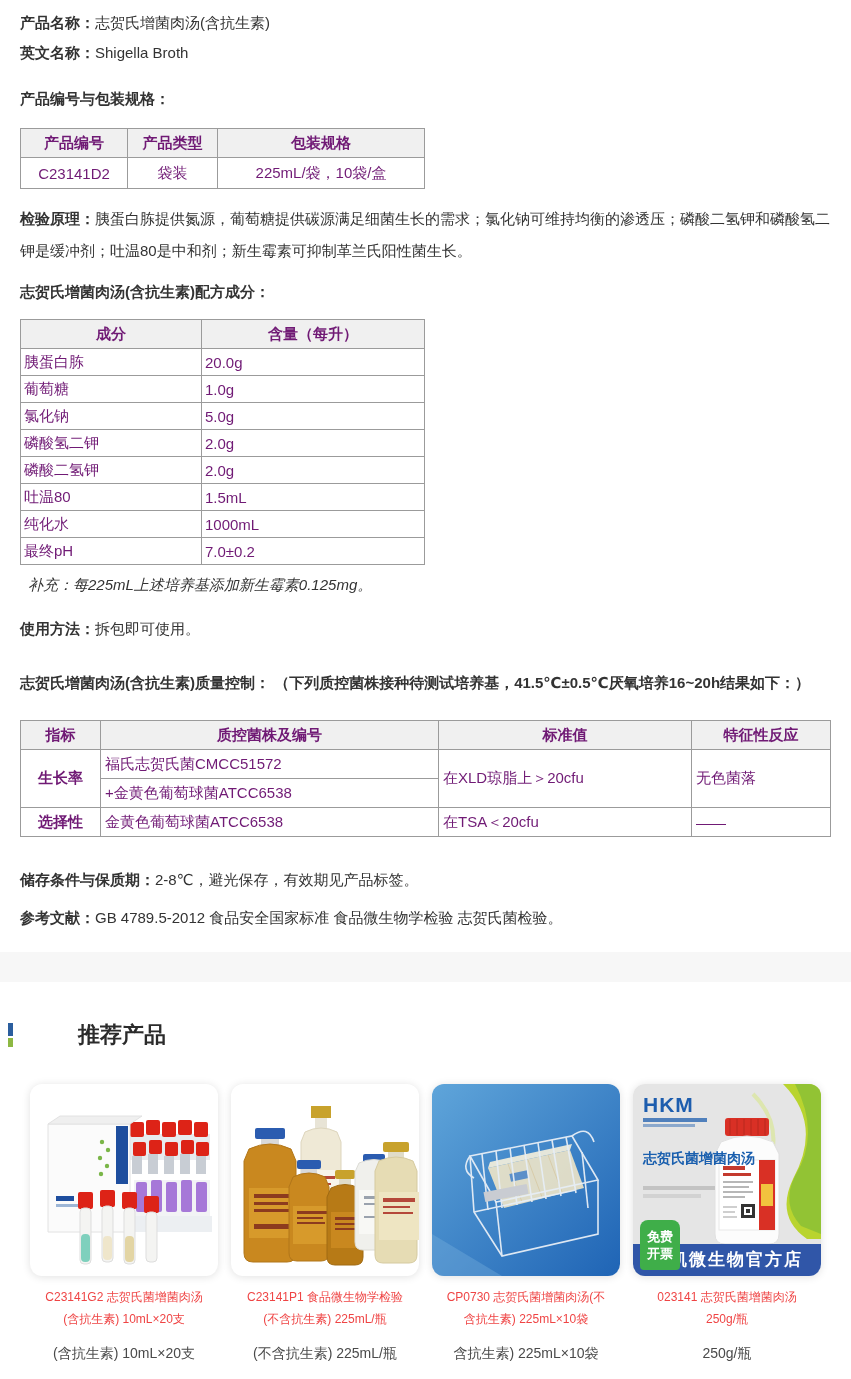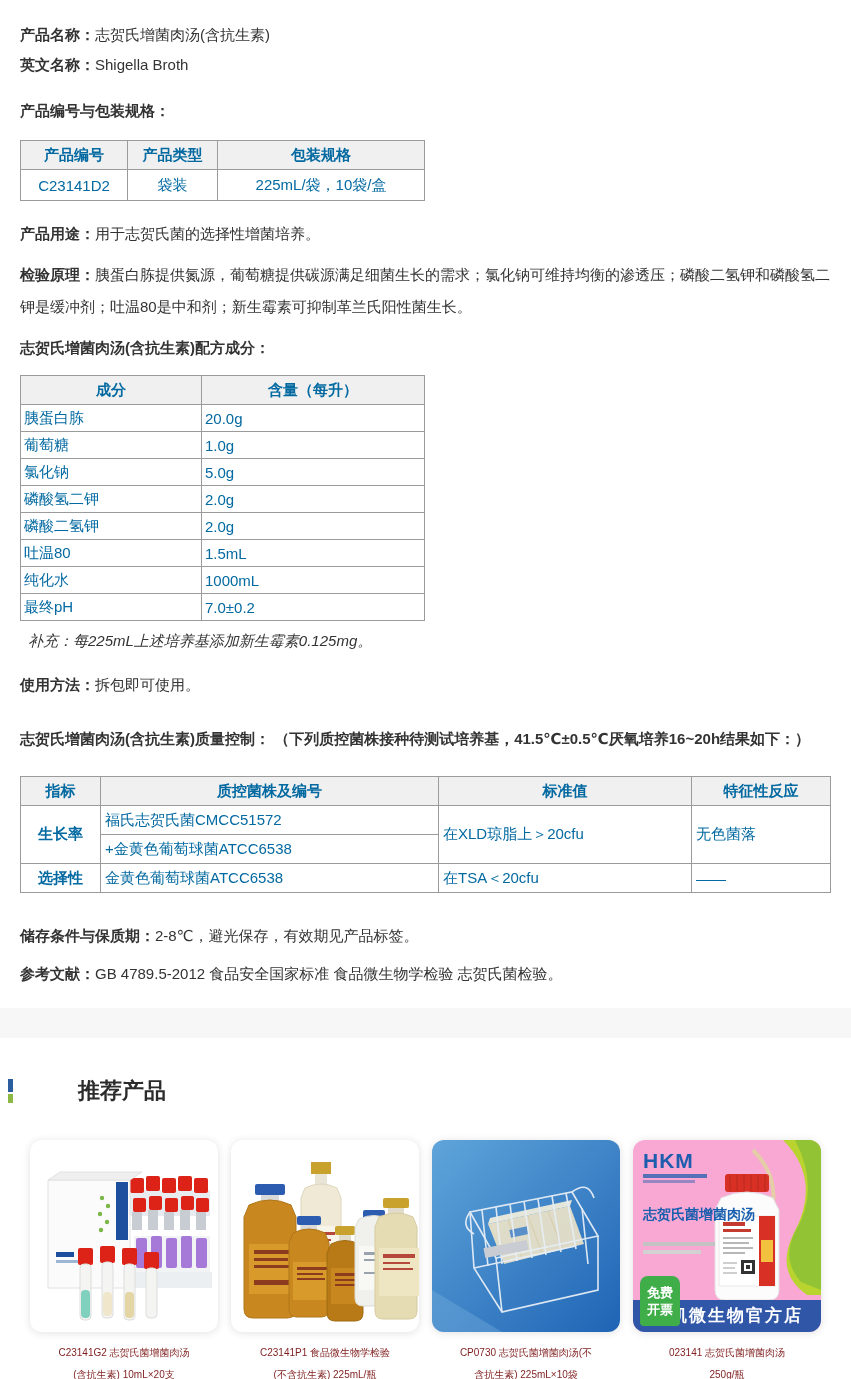--- a/index.html
+++ b/index.html
@@ -9,52 +9,52 @@
     --badge-green:#3fae49;
     --cap-red:#d93025;
     --logo-blue:#1d5dae;
   }
   html,body{margin:0;padding:0;overflow:hidden;}
   body{
     width:851px;height:1379px;background:#fff;
     font-family:"Liberation Sans","DejaVu Sans",sans-serif;
     color:#333;
   }
-  .content{padding:24px 20px 23px;font-size:15px;}
+  .content{padding:12px 20px 23px;font-size:15px;}
   .line{line-height:22px;white-space:nowrap;}
   .label{font-weight:bold;}
   .sect-title{font-weight:bold;line-height:22px;}
   .mt8{margin-top:8px;} .mt14{margin-top:14px;} .mt16{margin-top:16px;} .mt20{margin-top:32px;} .mt22{margin-top:22px;} .mt24{margin-top:24px;}
   .para{line-height:32px;margin-top:14px;}
   table{border-collapse:collapse;table-layout:fixed;}
-  th,td{border:1px solid #9b9b9b;font-size:15px;color:#0369a1;overflow:hidden;}
+  th,td{border:1px solid #9b9b9b;font-size:15px;color:#701a75;overflow:hidden;}
   th{background:#f0f0f0;font-weight:bold;text-align:center;height:28px;padding:0 2px;}
   .tbl-small{width:404px;margin-top:18px;}
   .tbl-small td{height:28px;text-align:center;}
   .tbl-formula{width:404px;margin-top:16px;}
   .tbl-formula td{height:26px;text-align:left;padding:0 0 0 3px;}
   .tbl-qc{width:810px;margin-top:26px;}
   .tbl-qc td{height:28px;text-align:left;padding:0 0 0 4px;}
   .tbl-qc td.ind{font-weight:bold;text-align:center;padding:0;}
   .supplement{font-style:italic;margin:9px 0 0 8px;line-height:22px;}
   .band{height:30px;background:#f7f7f7;}
   .rec-section{background:#fff;padding-top:38px;}
   .rec-header{display:flex;align-items:center;margin-left:8px;height:30px;gap:48px;}
   .rec-bar{width:5px;margin-right:17px;display:flex;flex-direction:column;}
   .rec-bar .b{height:13px;background:var(--accent-blue);}
   .rec-bar .g{height:9px;background:var(--accent-green);margin-top:2px;}
   .rec-title{font-size:22px;font-weight:bold;color:#2b2b2b;}
   .cards{display:flex;gap:13px;padding:0 30px;margin-top:34px;}
   .card{width:188px;}
   .card-img{width:188px;height:192px;background:#fff;border-radius:12px;
     box-shadow:0 1px 8px rgba(0,0,0,.12);overflow:hidden;position:relative;}
-  .caption{margin-top:10px;text-align:center;font-size:10px;line-height:22px;color:#7f1d1d;}
+  .caption{margin-top:10px;text-align:center;font-size:12px;line-height:22px;color:#ef4444;}
   .caption-repeat{margin-top:12px;text-align:center;font-size:14px;line-height:22px;color:#4a4a4a;}
   
-  .c4{position:relative;width:100%;height:100%;background:#f9a8d4;}
+  .c4{position:relative;width:100%;height:100%;background:#e5e5e5;}
   .c4-logo{position:absolute;left:10px;top:10px;color:var(--logo-blue);font-weight:bold;font-size:21px;letter-spacing:1px;line-height:22px;}
   .c4-logo-sub{width:64px;height:4px;background:var(--logo-blue);opacity:.75;margin-top:2px;}
   .c4-logo-sub2{width:52px;height:3px;background:var(--logo-blue);opacity:.45;margin-top:2px;}
   .c4-title{position:absolute;left:10px;top:66px;color:#1a5fae;font-weight:bold;font-size:14px;}
   .c4-sub{position:absolute;left:10px;top:102px;width:72px;height:4px;background:#c3c3c3;}
   .c4-sub2{position:absolute;left:10px;top:110px;width:58px;height:4px;background:#d2d2d2;}
   .c4-banner{position:absolute;left:0;right:0;bottom:0;height:32px;background:var(--banner-blue);
     color:#fff;font-weight:bold;font-size:17px;letter-spacing:2px;text-align:center;line-height:32px;}
   .c4-badge{position:absolute;left:7px;bottom:6px;width:40px;height:50px;background:var(--badge-green);
     border-radius:8px 8px 4px 4px;color:#fff;font-weight:bold;font-size:13px;text-align:center;
@@ -87,23 +87,20 @@
       <th>包装规格</th>
     </tr>
     <tr>
       <td>C23141D2</td>
       <td>袋装</td>
       <td>225mL/袋，10袋/盒</td>
     </tr>
   </tbody>
     </table>
 
-  <div class="line mt22">
-    <span class="label">产品用途：</span><span>用于志贺氏菌的选择性增菌培养。</span>
-  </div>
 
   <div class="para">
     <span class="label">检验原理：</span><span>胰蛋白胨提供氮源，葡萄糖提供碳源满足细菌生长的需求；氯化钠可维持均衡的渗透压；磷酸二氢钾和磷酸氢二钾是缓冲剂；吐温80是中和剂；新生霉素可抑制革兰氏阳性菌生长。</span>
   </div>
 
   <div class="sect-title mt14">志贺氏增菌肉汤(含抗生素)配方成分：</div>
 
   <table class="tbl-formula">
     <colgroup>
         <col style="width:181px">

